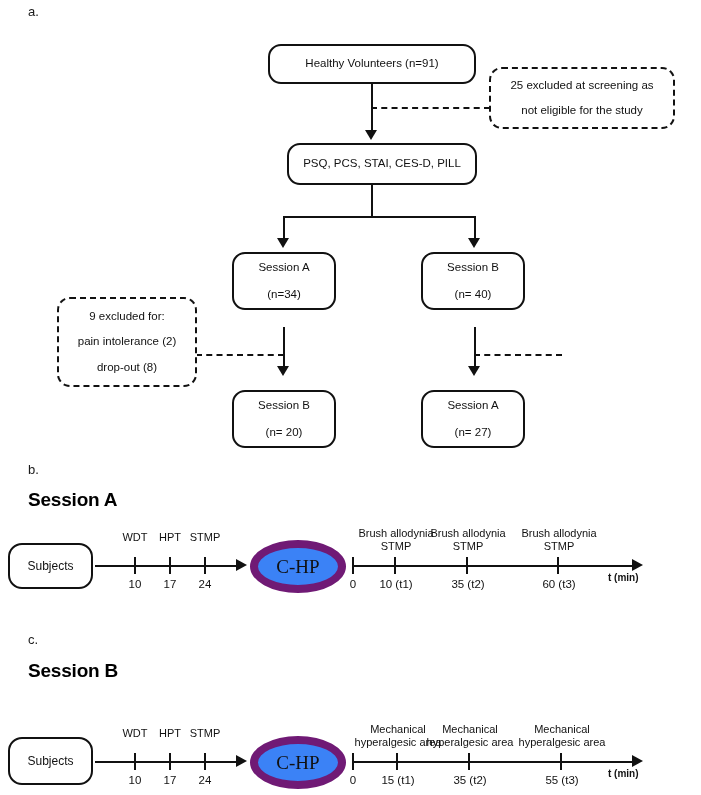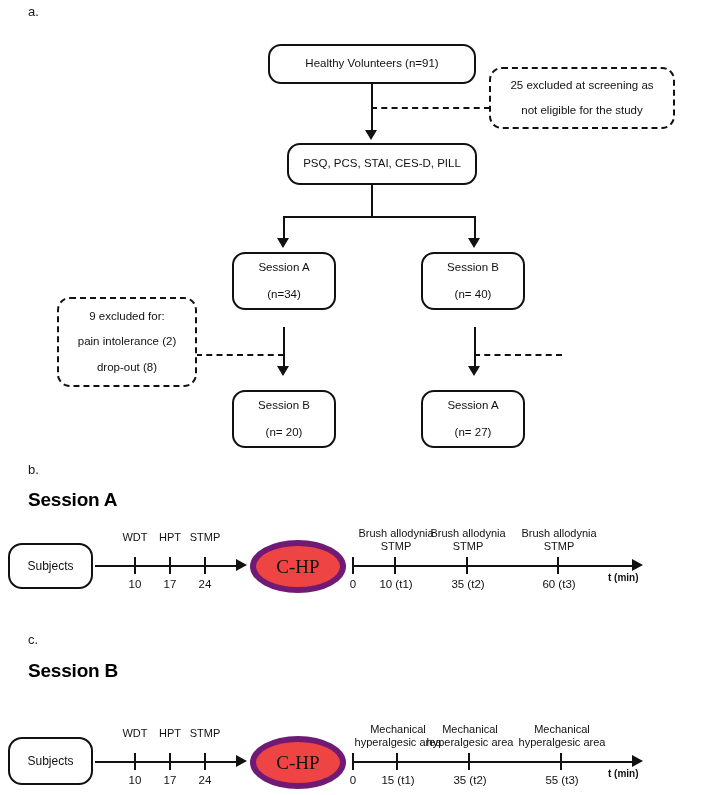--- a/index.html
+++ b/index.html
@@ -112,23 +112,23 @@
     background: #fff;
     display: flex;
     align-items: center;
     justify-content: center;
     font-size: 12px;
     color: #111;
   }
   .chp-ellipse {
     position: absolute;
     box-sizing: border-box;
-    border: 6px solid #701a75;
+    border: 8px solid #701a75;
     border-radius: 50%;
-    background: #ef4444;
+    background: #3b82f6;
     display: flex;
     align-items: center;
     justify-content: center;
     font-family: "Liberation Serif", serif;
     font-size: 19px;
     color: #111;
   }
   .axis {
     position: absolute;
     height: 0;

